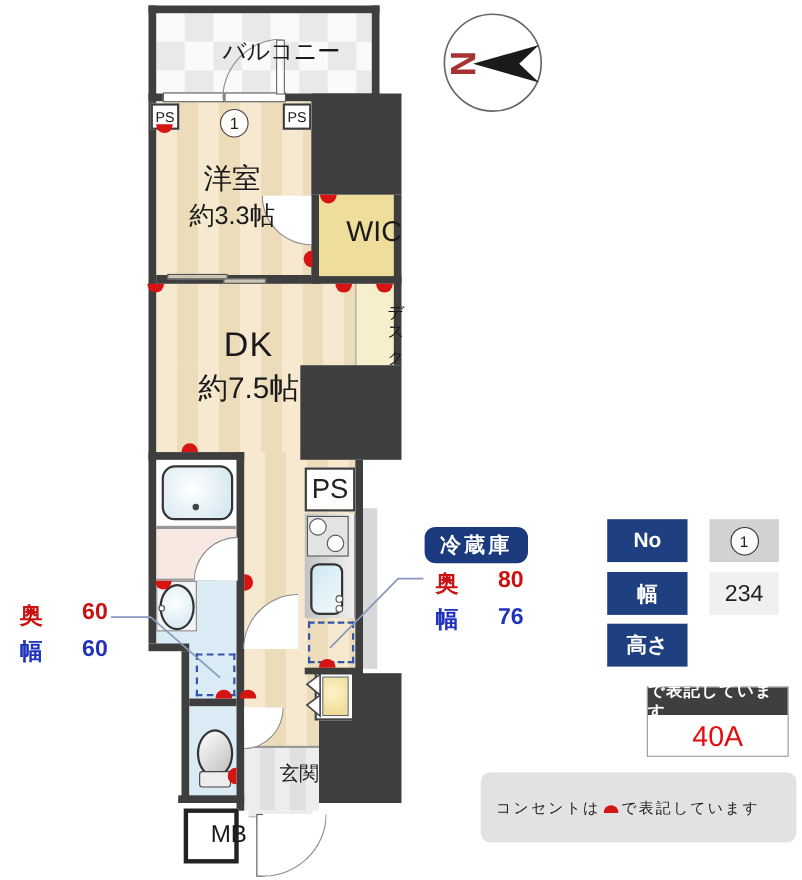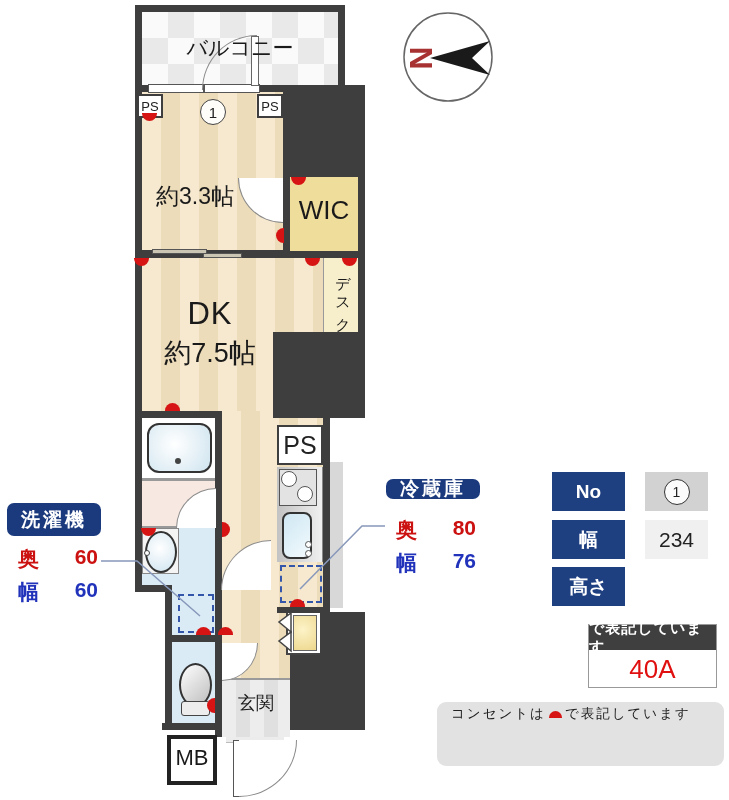--- a/index.html
+++ b/index.html
@@ -4,21 +4,21 @@
 <style>
   html,body{margin:0;padding:0;background:#fff;}
   body{font-family:"Liberation Sans","DejaVu Sans",sans-serif;}
   .stage{position:relative;width:729px;height:800px;background:#fff;overflow:hidden;}
   .a{position:absolute;box-sizing:border-box;}
   .wall{background:#3E3E3E;}
   .floor{background:repeating-linear-gradient(90deg,#F6E9CF 0 19px,#ECDCBA 19px 38px);}
   .checker{background:conic-gradient(#E9E9E9 90deg,#FAFAFA 90deg 180deg,#E9E9E9 180deg 270deg,#FAFAFA 270deg);background-size:52px 52px;}
   .genkan{background:repeating-linear-gradient(90deg,#EDEDED 0 14px,#E0E0E0 14px 28px);}
   .water{background:#DAEBF6;}
-  .lbl{color:#1a1a1a;text-align:center;line-height:1.1;}
+  .lbl{color:#1a1a1a;text-align:center;line-height:1.1;margin-left:16px;}
   .psbox{background:#fff;border:2px solid #3E3E3E;color:#222;display:flex;align-items:center;justify-content:center;}
   .outlet{background:#D61414;}
   .o-d{width:15px;height:8px;border-radius:0 0 8px 8px;}
   .o-u{width:15px;height:8px;border-radius:8px 8px 0 0;}
   .o-l{width:8px;height:15px;border-radius:8px 0 0 8px;}
   .o-r{width:8px;height:15px;border-radius:0 8px 8px 0;}
   .arc{border:0 solid #8a8a8a;background:transparent;}
   .badge{background:#1B3A7E;color:#fff;border-radius:7px;display:flex;align-items:center;justify-content:center;font-weight:bold;letter-spacing:3px;}
   .dim{display:flex;justify-content:space-between;font-weight:bold;font-size:21px;}
   .dim.red{color:#CC1111;} .dim.blue{color:#2233BB;}
@@ -128,20 +128,21 @@
   <div class="a outlet o-d" style="left:342px;top:258px;"></div>
   <div class="a outlet o-u" style="left:165px;top:403px;"></div>
   <div class="a outlet o-d" style="left:141px;top:528px;"></div>
   <div class="a outlet o-r" style="left:222px;top:522px;"></div>
   <div class="a outlet o-u" style="left:290px;top:599px;"></div>
   <div class="a outlet o-u" style="left:196px;top:627px;"></div>
   <div class="a outlet o-u" style="left:218px;top:627px;"></div>
   <div class="a outlet o-l" style="left:207px;top:698px;"></div>
 
   <div class="a lbl" style="left:160px;top:36px;width:160px;font-size:21px;">バルコニー</div>
+  <div class="a lbl" style="left:150px;top:148px;width:90px;font-size:26px;">洋室</div>
   <div class="a lbl" style="left:138px;top:184px;width:114px;font-size:23px;">約3.3帖</div>
   <div class="a lbl" style="left:292px;top:196px;width:64px;font-size:26px;">WIC</div>
   <div class="a lbl" style="left:331px;top:262px;width:20px;height:70px;font-size:15px;writing-mode:vertical-rl;letter-spacing:3px;">デスク</div>
   <div class="a lbl" style="left:175px;top:297px;width:70px;font-size:31px;letter-spacing:1px;">DK</div>
   <div class="a lbl" style="left:148px;top:339px;width:124px;font-size:27px;">約7.5帖</div>
   <div class="a lbl" style="left:226px;top:694px;width:60px;font-size:18px;font-weight:500;">玄関</div>
   <div class="a lbl" style="left:170px;top:746px;width:44px;font-size:22px;">MB</div>
 
   <svg class="a" style="left:0;top:0;" width="729" height="800" viewBox="0 0 729 800">
     <polygon points="291,613 291,632 279,622" fill="#fff" stroke="#444" stroke-width="1.5"></polygon>
@@ -149,33 +150,30 @@
     <polyline points="101,561 137,561 200,616" fill="none" stroke="#8898BB" stroke-width="1.5"></polyline>
     <polyline points="385,526 362,526 300,589" fill="none" stroke="#8898BB" stroke-width="1.5"></polyline>
   </svg>
 
   <svg class="a" style="left:396px;top:10px;" width="104" height="94" viewBox="0 0 104 94">
     <circle cx="52" cy="47" r="44" fill="#fff" stroke="#666" stroke-width="1.5"></circle>
     <polygon points="34,48 94,31 76,48 94,65" fill="#1a1a1a"></polygon>
     <text x="25" y="48" transform="rotate(90 25 48)" font-size="32" font-weight="bold" fill="#A83232" text-anchor="middle" dominant-baseline="central">N</text>
   </svg>
 
-  <div class="a badge" style="left:7px;top:503px;width:94px;height:33px;font-size:19px;">
-      <span>洗濯機</span>
-    </div>
   <div class="a dim red" style="left:18px;top:545px;width:80px;">
     <span>奥</span>
       <span>60</span>
   </div>
   <div class="a dim blue" style="left:18px;top:578px;width:80px;">
     <span>幅</span>
       <span>60</span>
   </div>
 
-  <div class="a badge" style="left:386px;top:479px;width:94px;height:20px;font-size:19px;">
+  <div class="a badge" style="left:386px;top:479px;width:94px;height:33px;font-size:19px;border-radius:10px;">
       <span>冷蔵庫</span>
     </div>
   <div class="a dim red" style="left:396px;top:516px;width:80px;">
     <span>奥</span>
       <span>80</span>
   </div>
   <div class="a dim blue" style="left:396px;top:549px;width:80px;">
     <span>幅</span>
       <span>76</span>
   </div>
@@ -196,17 +194,17 @@
       <span>高さ</span>
     </div>
 
   <div class="a" style="left:588px;top:624px;width:129px;height:64px;border:1px solid #999;background:#fff;">
     <div style="height:25px;background:#3F3F3F;color:#fff;display:flex;align-items:center;justify-content:center;font-size:15px;font-weight:bold;letter-spacing:1px;">
         <span>で表記しています</span>
       </div>
     <div style="height:39px;display:flex;align-items:center;justify-content:center;font-size:26px;color:#E01010;font-weight:500;">40A</div>
   </div>
 
-  <div class="a" style="left:437px;top:702px;width:287px;height:64px;background:#E2E2E2;border-radius:9px;padding:1px 14px;font-size:13.5px;letter-spacing:2px;color:#222;line-height:22px;font-weight:500;">
+  <div class="a" style="left:437px;top:702px;width:287px;height:64px;background:#E2E2E2;border-radius:9px;padding:22px 14px;font-size:13.5px;letter-spacing:2px;color:#222;line-height:22px;font-weight:500;">
     <div><span>コンセントは</span><span class="note-dot"></span><span>で表記しています</span></div>
   </div>
 
 </div>
 
 </body></html>

